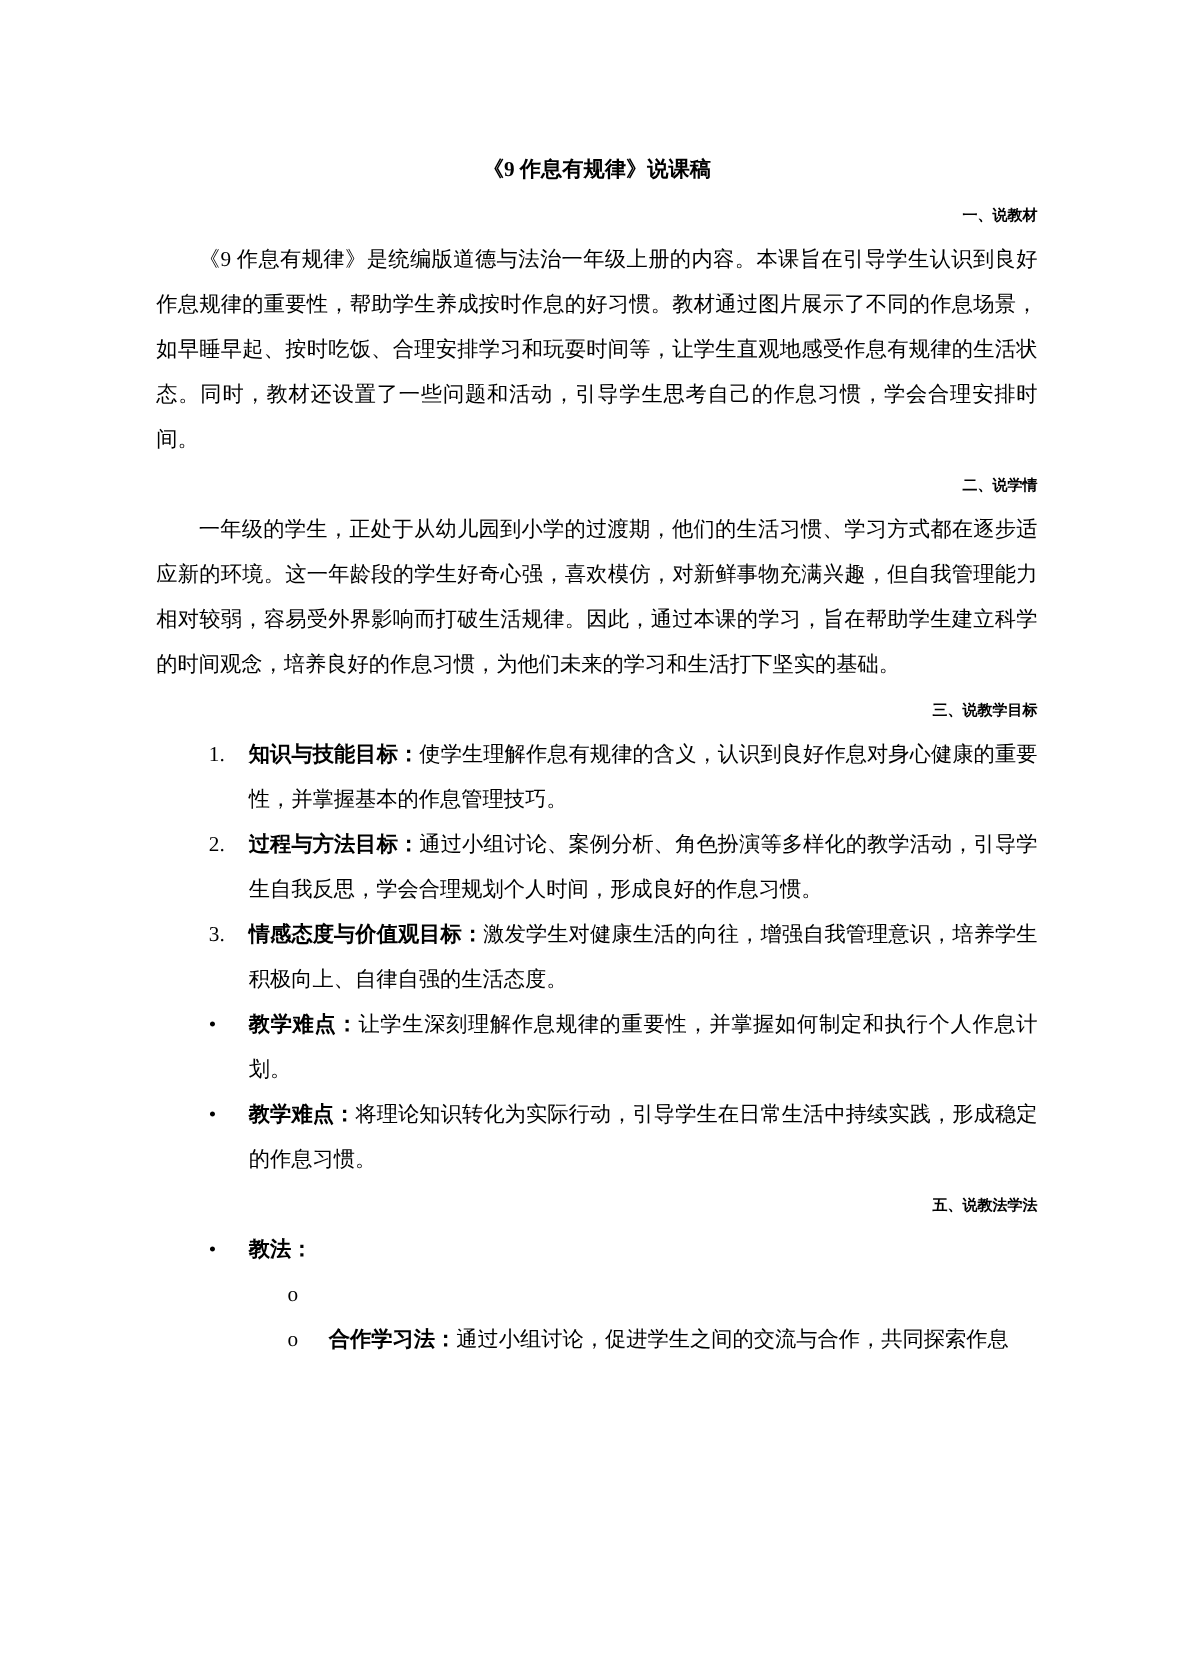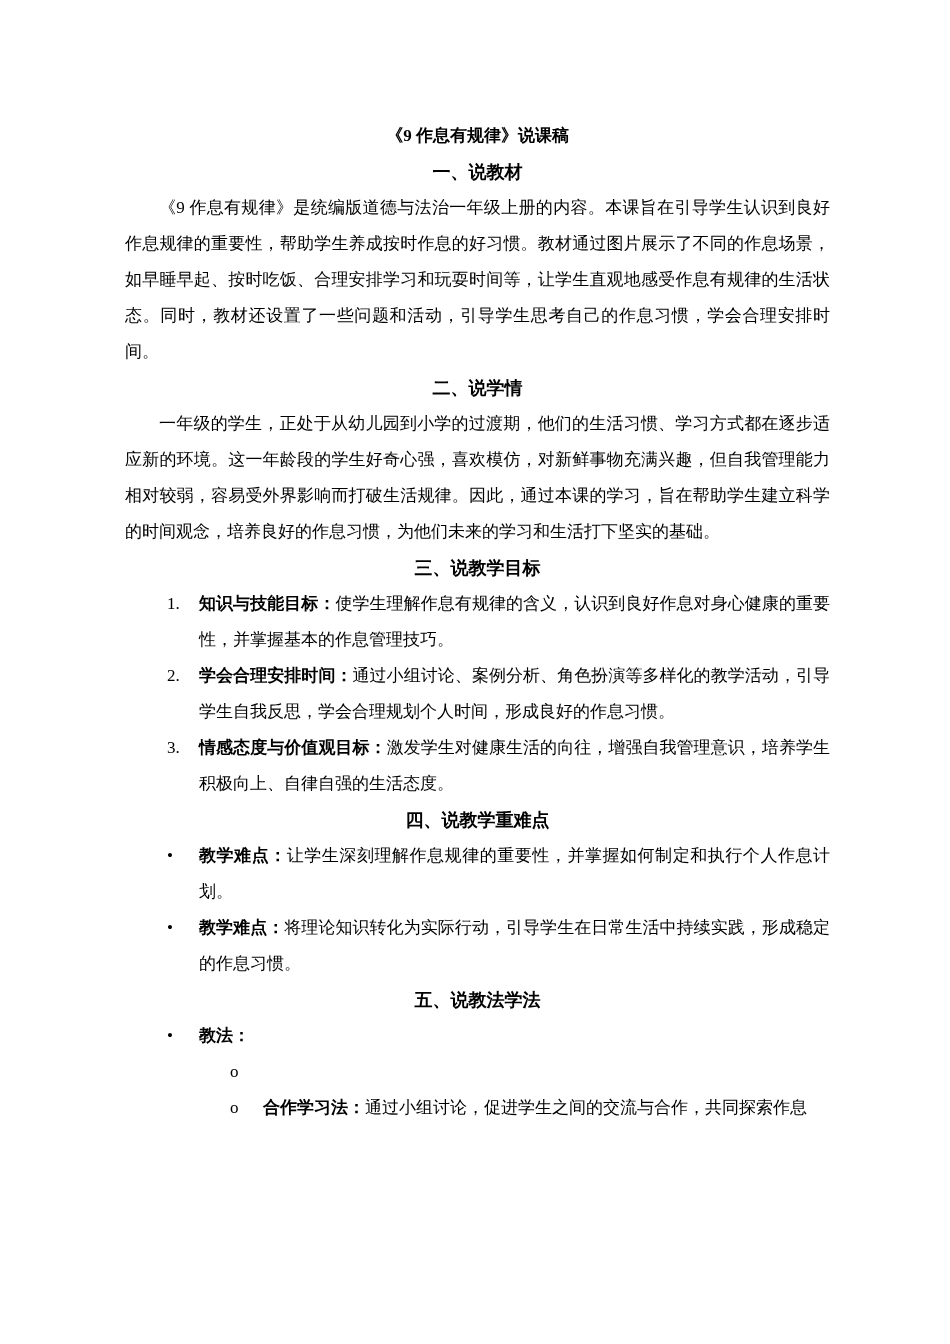--- a/index.html
+++ b/index.html
@@ -22,23 +22,23 @@
     background: #ffffff;
     overflow: hidden;
   }
   .doc-title {
     font-size: 17px;
     font-weight: bold;
     text-align: center;
     line-height: 36px;
   }
   .heading {
-    font-size: 18px;
+    font-size: 12px;
     font-weight: bold;
-    text-align: center;
+    text-align: right;
     line-height: 36px;
   }
   .para {
     text-align: justify;
     text-indent: 34px;
   }
   .li {
     display: flex;
     align-items: flex-start;
   }
@@ -71,29 +71,28 @@
 
   <div class="heading">三、说教学目标</div>
 
   <div class="li l1">
     <span class="marker">1.</span>
     <div class="li-body"><span class="lbl">知识与技能目标：</span><span>使学生理解作息有规律的含义，认识到良好作息对身心健康的重要性，并掌握基本的作息管理技巧。</span></div>
   </div>
 
   <div class="li l1">
     <span class="marker">2.</span>
-    <div class="li-body"><span class="lbl">学会合理安排时间：</span><span>通过小组讨论、案例分析、角色扮演等多样化的教学活动，引导学生自我反思，学会合理规划个人时间，形成良好的作息习惯。</span></div>
+    <div class="li-body"><span class="lbl">过程与方法目标：</span><span>通过小组讨论、案例分析、角色扮演等多样化的教学活动，引导学生自我反思，学会合理规划个人时间，形成良好的作息习惯。</span></div>
   </div>
 
   <div class="li l1">
     <span class="marker">3.</span>
     <div class="li-body"><span class="lbl">情感态度与价值观目标：</span><span>激发学生对健康生活的向往，增强自我管理意识，培养学生积极向上、自律自强的生活态度。</span></div>
   </div>
 
-  <div class="heading">四、说教学重难点</div>
 
   <div class="li l1">
     <span class="marker">•</span>
     <div class="li-body"><span class="lbl">教学难点：</span><span>让学生深刻理解作息规律的重要性，并掌握如何制定和执行个人作息计划。</span></div>
   </div>
 
   <div class="li l1">
     <span class="marker">•</span>
     <div class="li-body"><span class="lbl">教学难点：</span><span>将理论知识转化为实际行动，引导学生在日常生活中持续实践，形成稳定的作息习惯。</span></div>
   </div>

